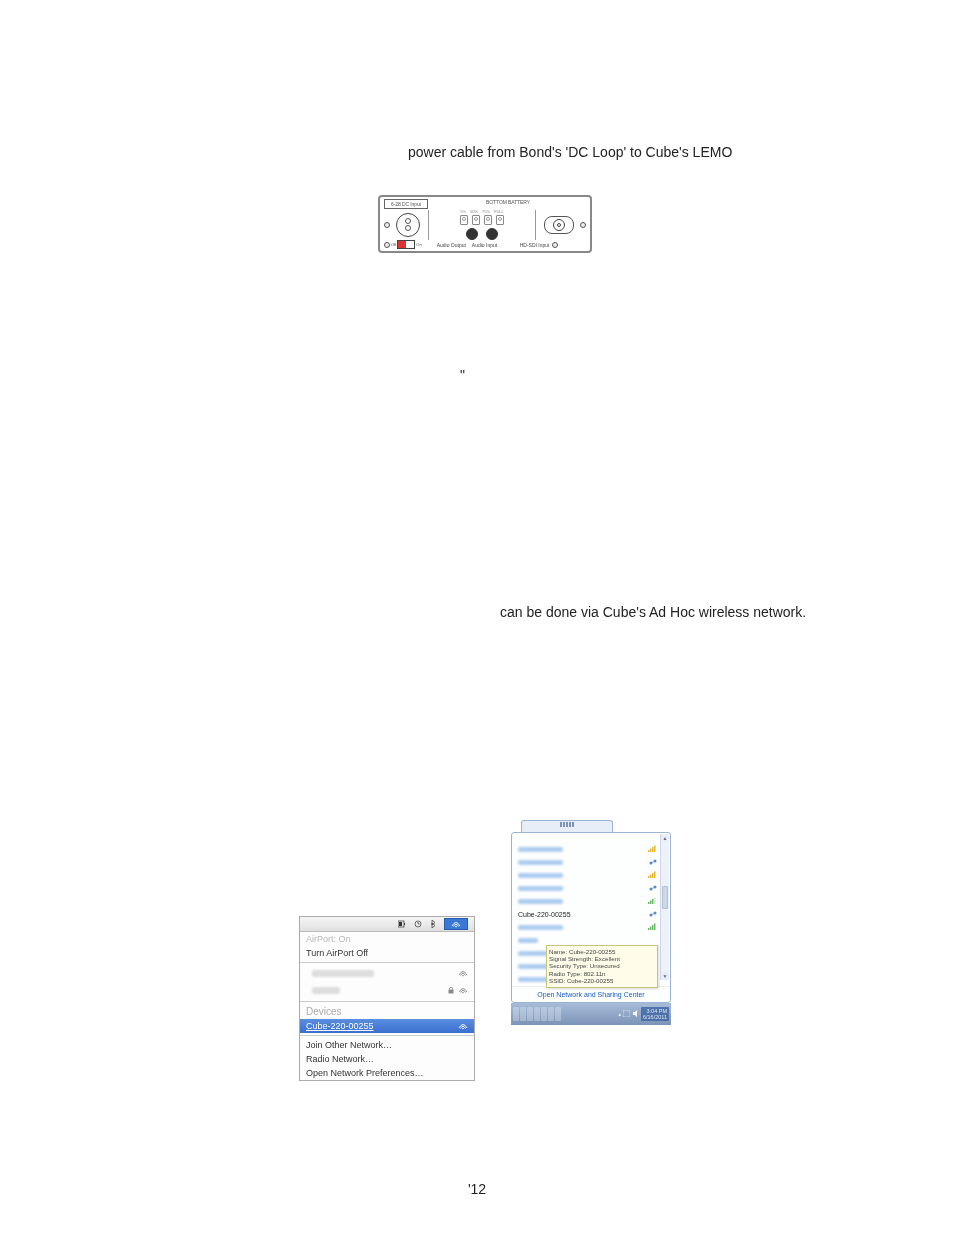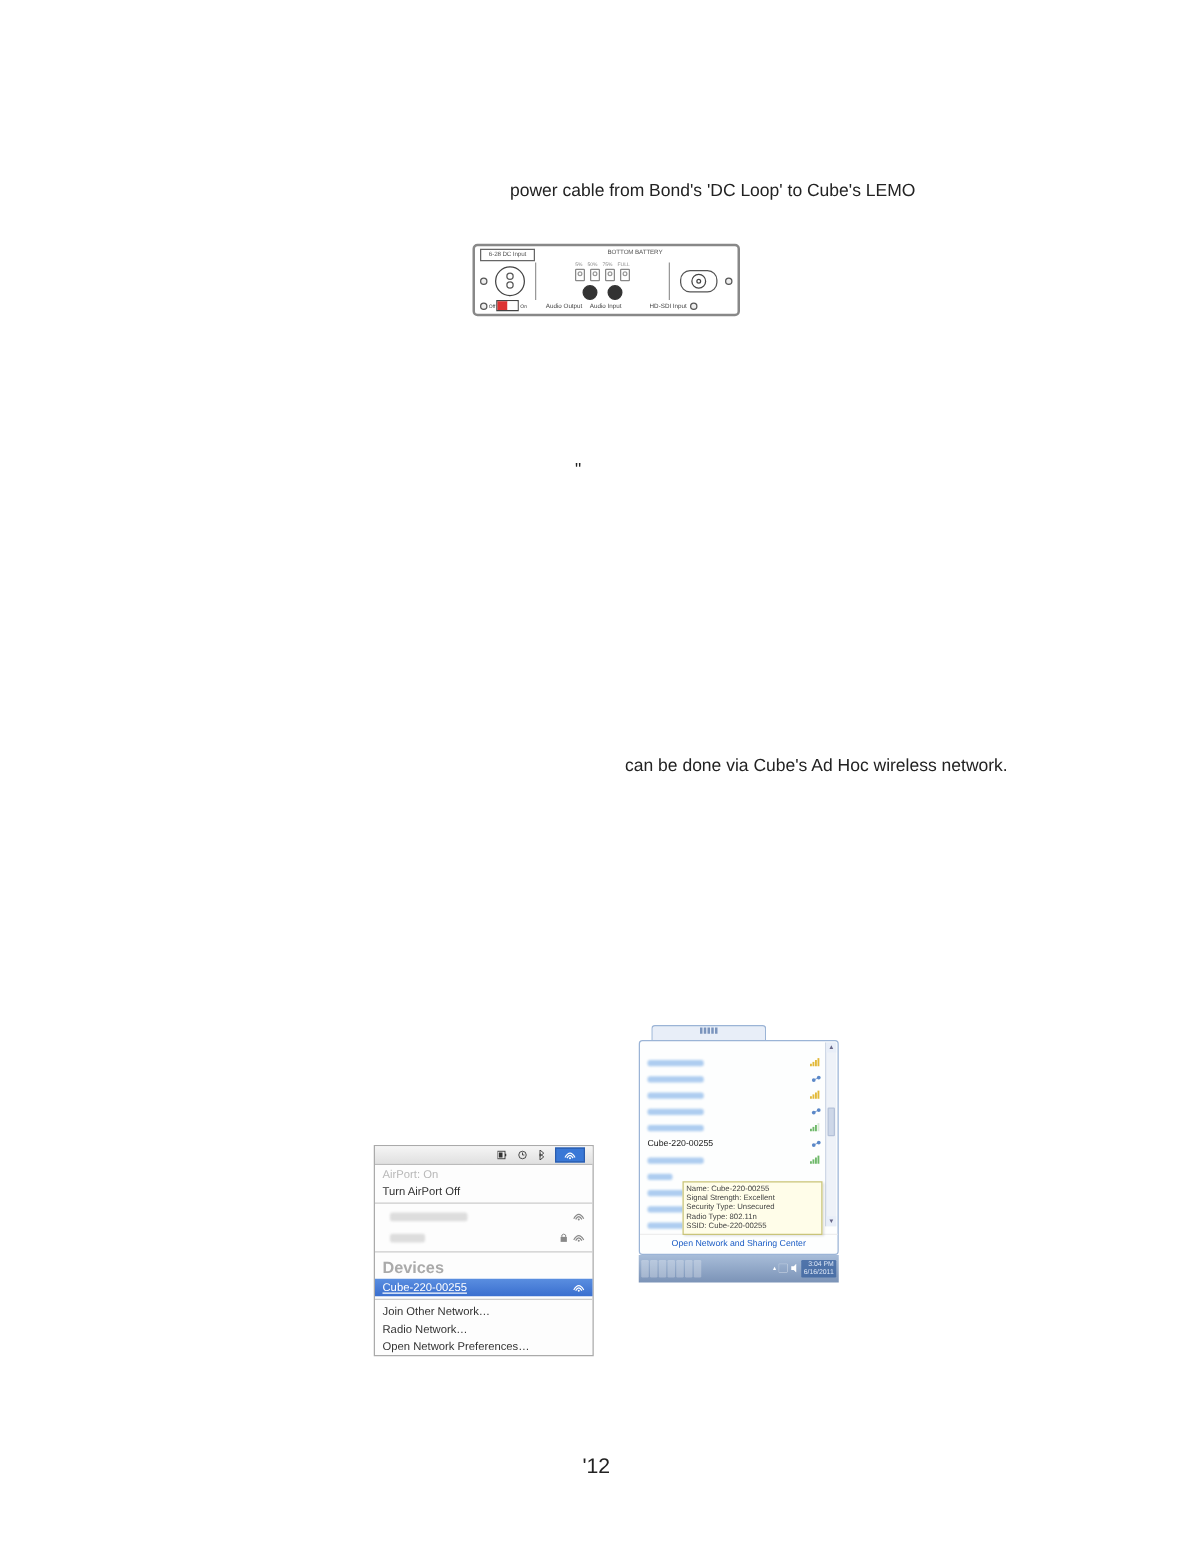--- a/index.html
+++ b/index.html
@@ -20,24 +20,24 @@
     line-height: 1.8;
     margin-bottom: 14px;
   }
   .indent1 { padding-left: 308px; }
   .indent2 { padding-left: 66px; }
   .indent3 { padding-left: 360px; }
   .indent4 { padding-left: 400px; margin-top: 32px;}
   .indent5 { padding-left: 0px; }
   .page-num {
     position: absolute;
-    bottom: 52px;
+    bottom: 38px;
     left: 50%;
     transform: translateX(-50%);
-    font-size: 17px;
+    font-size: 14px;
   }
   
   .device {
     margin: 30px auto 0 auto;
     width: 210px;
     border: 2px solid #888;
     border-radius: 4px;
     background: #fff;
     padding: 2px 0 0 0;
   }
@@ -112,21 +112,21 @@
   }
   .mac-bar svg{display:block;}
   .airport-highlight{
     background:#3a78d6;color:#fff;padding:1px 6px;
     border:1px solid #2a5cad;margin:0 -0px;
   }
   .mac-item{ padding:2px 6px; display:flex; justify-content:space-between; align-items:center;}
   .mac-sep{ height:1px;background:#ccc;margin:2px 0;}
   .gray-item{ color:#b8b8b8; }
   .blur-item{ height:7px; background:#ddd; width:50px; margin:3px 6px; filter:blur(1px); border-radius:2px;}
-  .devices-label{ color:#aaa; padding:2px 6px; font-size:13px;font-weight:bold;}
+  .devices-label{ color:#aaa; padding:2px 6px; font-size:10px;}
   .selected-row{
     background:linear-gradient(#5a8ee0,#3a6fcf);color:#fff;
     padding:2px 6px;display:flex;justify-content:space-between;align-items:center;
     text-decoration:underline;
   }
   
   .win-wrap{ width:160px; position:relative;}
   .win-tabstrip{
     height:10px;background:#e8eef8;border:1px solid #9bb4d6;border-bottom:none;
     width:90px;border-radius:3px 3px 0 0;margin-left:10px;

